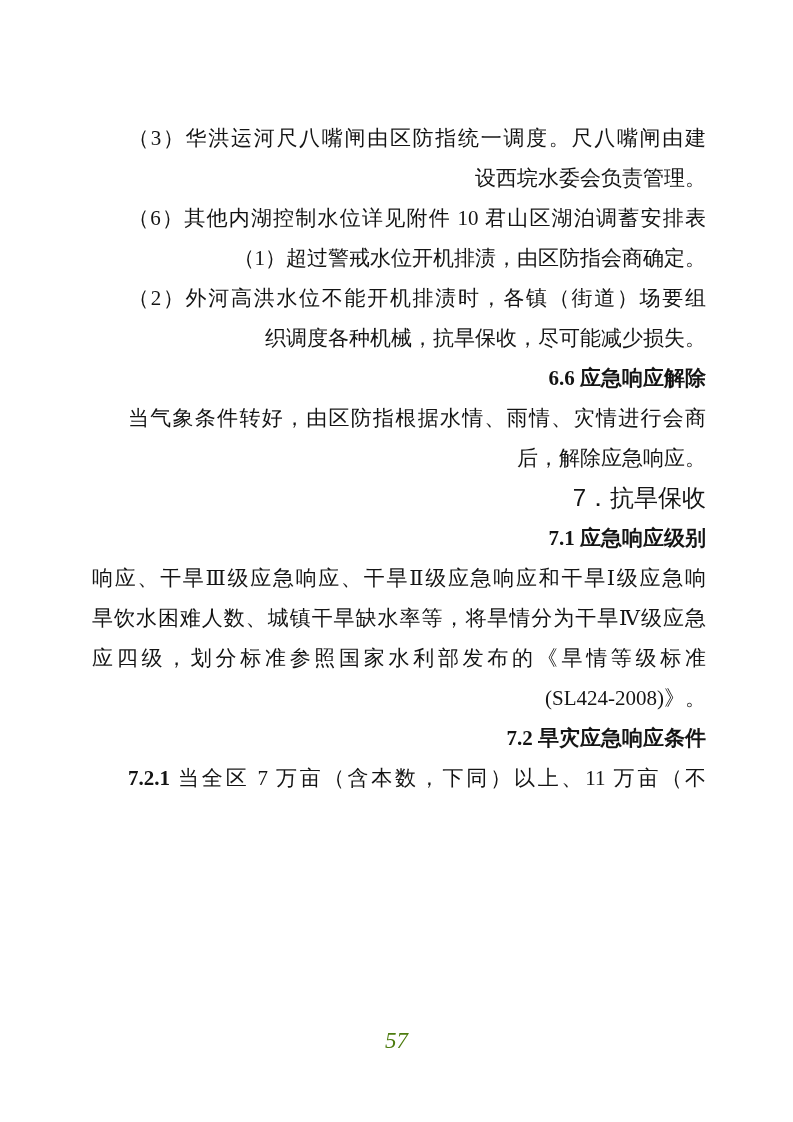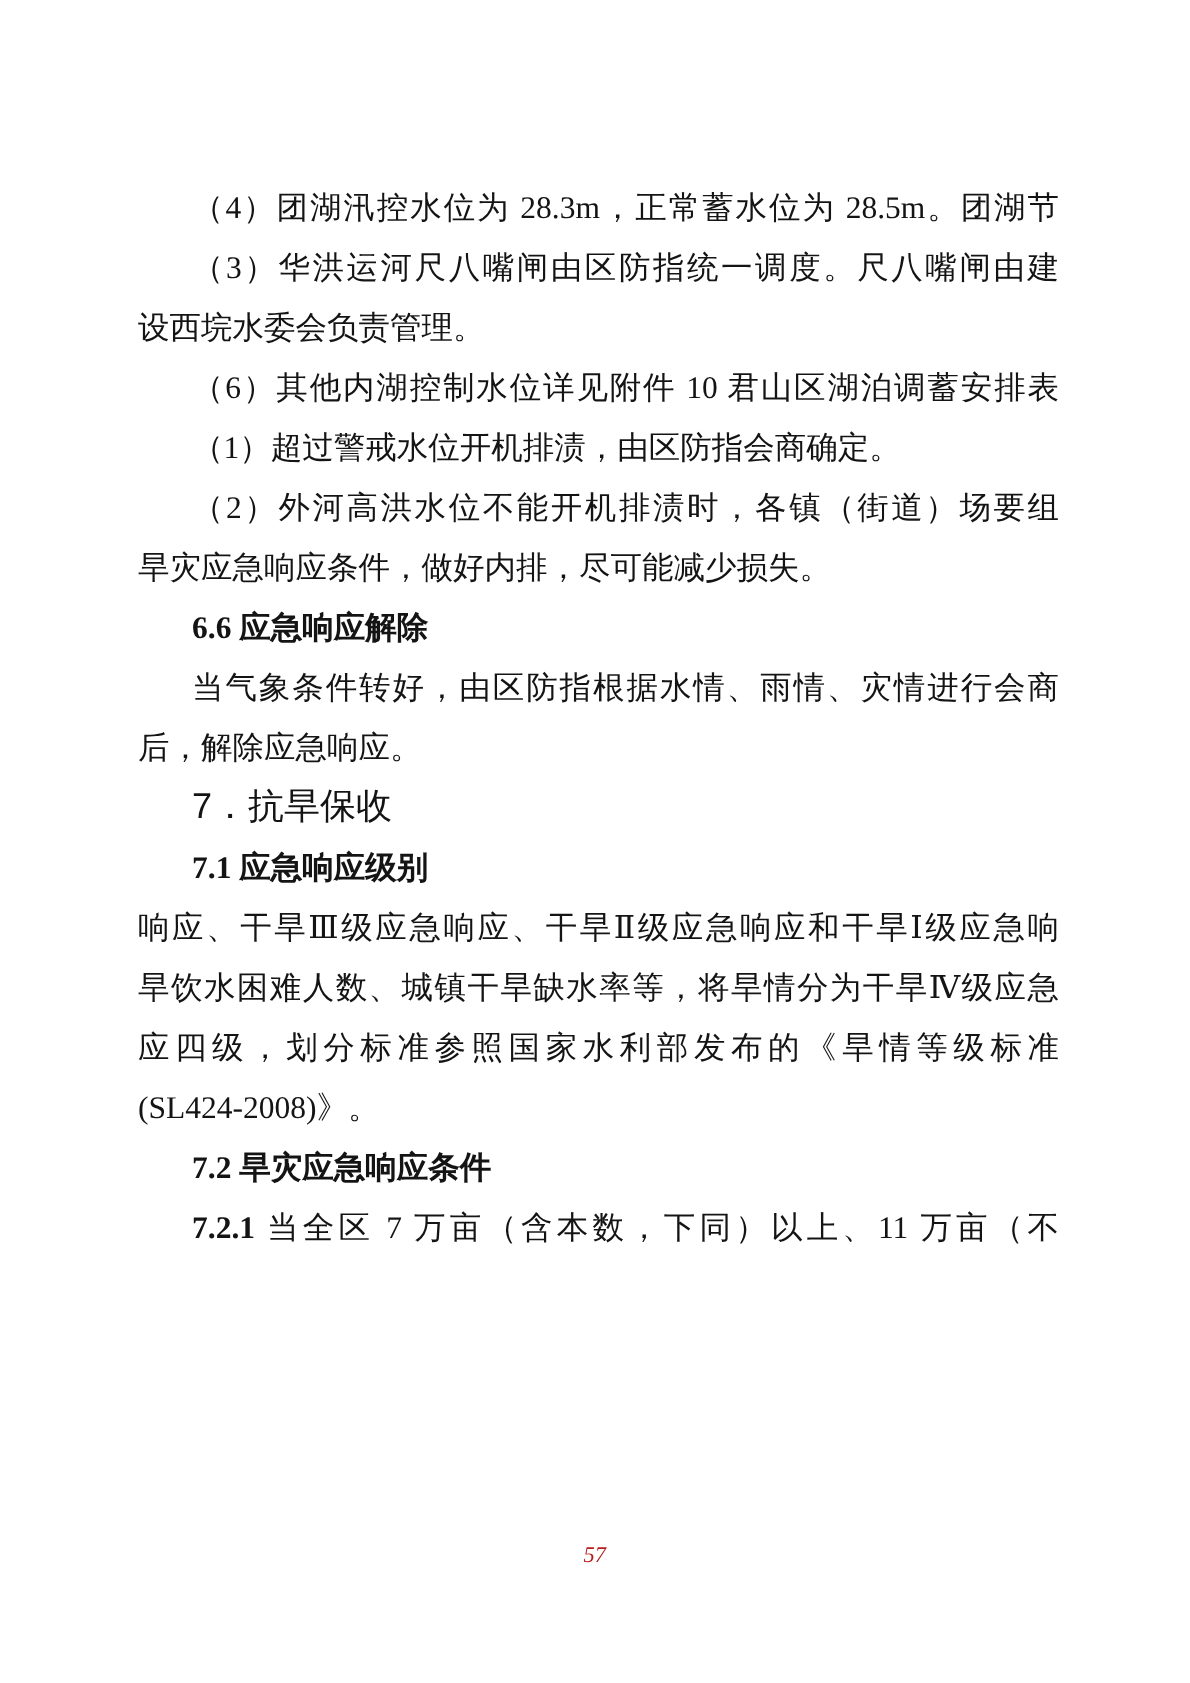--- a/index.html
+++ b/index.html
@@ -22,21 +22,21 @@
     top: 118px;
     width: 614px;
   }
   .ln {
     margin: 0;
     padding: 0;
     height: 40px;
     line-height: 40px;
     font-size: 21px;
     white-space: nowrap;
-    text-align: left;
+    text-align: right;
   }
   .ln.justify {
     text-align: justify;
     text-align-last: justify;
     text-justify: inter-character;
   }
   .ln.indent {
     text-indent: 36px;
   }
   .h-serif {
@@ -53,36 +53,35 @@
   .page-footer {
     position: absolute;
     left: 0;
     top: 1028px;
     width: 793px;
     text-align: center;
   }
   .page-number {
     font-family: "Liberation Serif", "DejaVu Serif", serif;
     font-style: italic;
-    font-size: 15px;
-    color: #b91c1c;
+    font-size: 23px;
+    color: #4d7c0f;
   }
 </style>
 </head>
 <body>
 
 <div class="page">
   <main class="text-block">
-    <p class="ln indent justify">（4）团湖汛控水位为 28.3m，正常蓄水位为 28.5m。团湖节</p>
     <p class="ln indent justify">（3）华洪运河尺八嘴闸由区防指统一调度。尺八嘴闸由建</p>
     <p class="ln">设西垸水委会负责管理。</p>
     <p class="ln indent justify">（6）其他内湖控制水位详见附件 10 君山区湖泊调蓄安排表</p>
     <p class="ln indent">（1）超过警戒水位开机排渍，由区防指会商确定。</p>
     <p class="ln indent justify">（2）外河高洪水位不能开机排渍时，各镇（街道）场要组</p>
-    <p class="ln">旱灾应急响应条件，做好内排，尽可能减少损失。</p>
+    <p class="ln">织调度各种机械，抗旱保收，尽可能减少损失。</p>
     <p class="ln indent h-serif">6.6 应急响应解除</p>
     <p class="ln indent justify">当气象条件转好，由区防指根据水情、雨情、灾情进行会商</p>
     <p class="ln">后，解除应急响应。</p>
     <p class="ln indent h-sans">7．抗旱保收</p>
     <p class="ln indent h-serif">7.1 应急响应级别</p>
     <p class="ln justify">响应、干旱Ⅲ级应急响应、干旱Ⅱ级应急响应和干旱Ⅰ级应急响</p>
     <p class="ln justify">旱饮水困难人数、城镇干旱缺水率等，将旱情分为干旱Ⅳ级应急</p>
     <p class="ln justify">应四级，划分标准参照国家水利部发布的《旱情等级标准</p>
     <p class="ln">(SL424-2008)》。</p>
     <p class="ln indent h-serif">7.2 旱灾应急响应条件</p>

